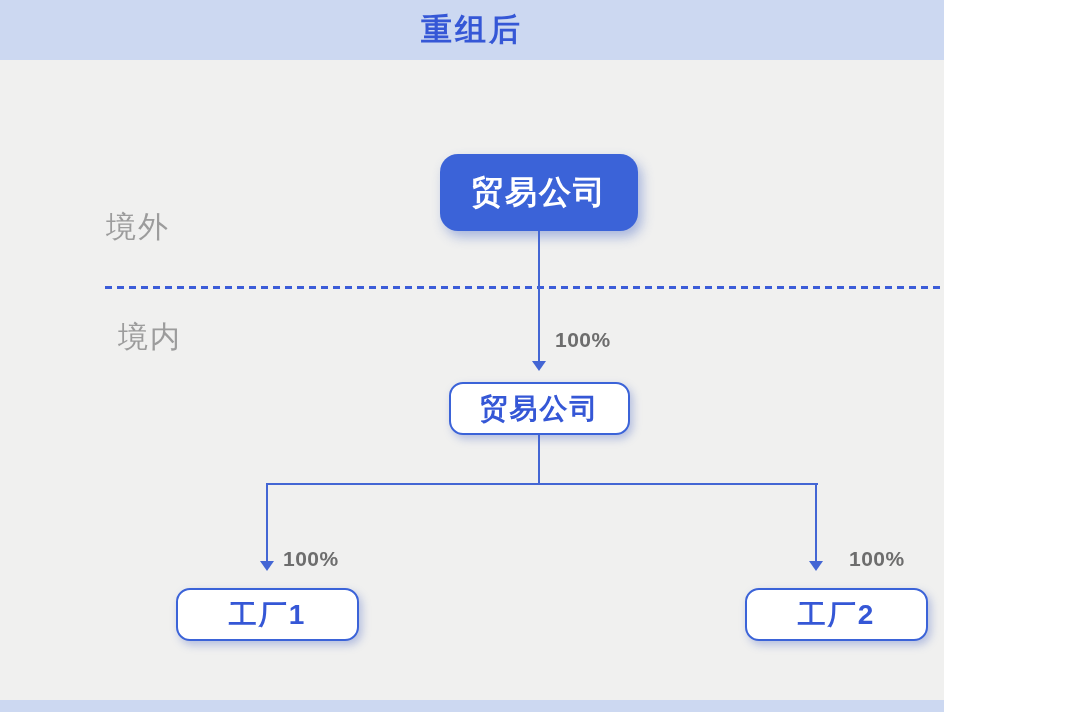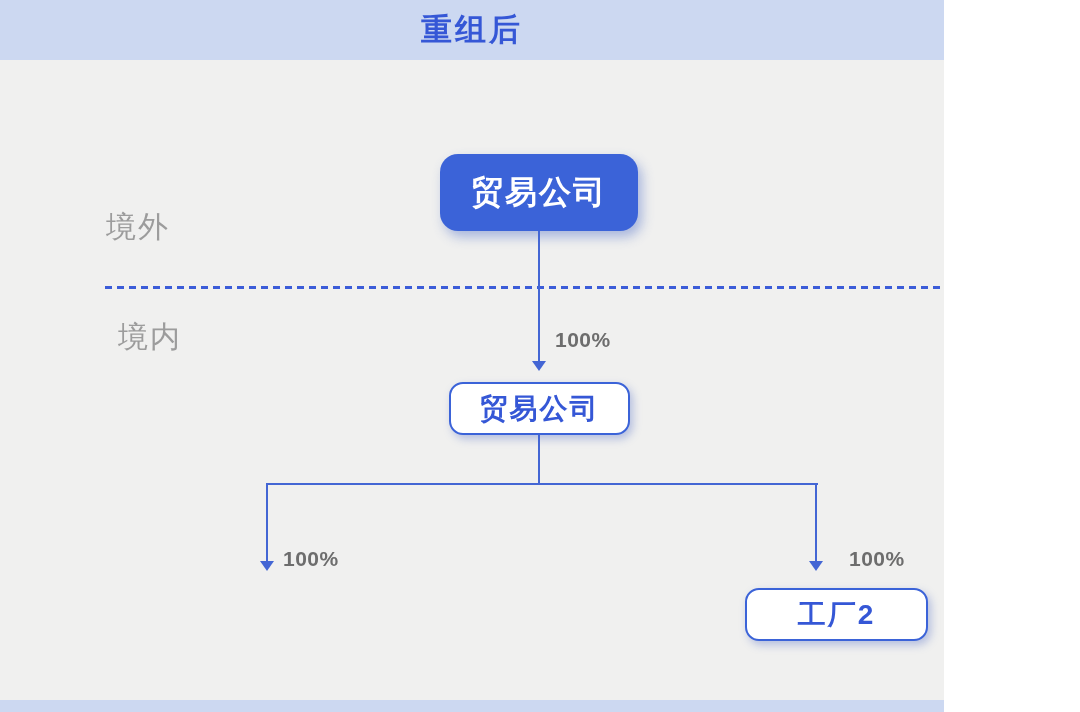--- a/index.html
+++ b/index.html
@@ -101,19 +101,22 @@
 
   <div class="line v-trade-branch"></div>
   <div class="line h-branch"></div>
   <div class="line v-drop-left"></div>
   <div class="arrowhead a-left"></div>
   <div class="pct left">100%</div>
   <div class="line v-drop-right"></div>
   <div class="arrowhead a-right"></div>
   <div class="pct right">100%</div>
 
+  <div class="node white factory1">
+    <span>工厂1</span>
+  </div>
   <div class="node white factory2">
     <span>工厂2</span>
   </div>
 
   <div class="band bottom"></div>
 
 </div>
 
 </body></html>

